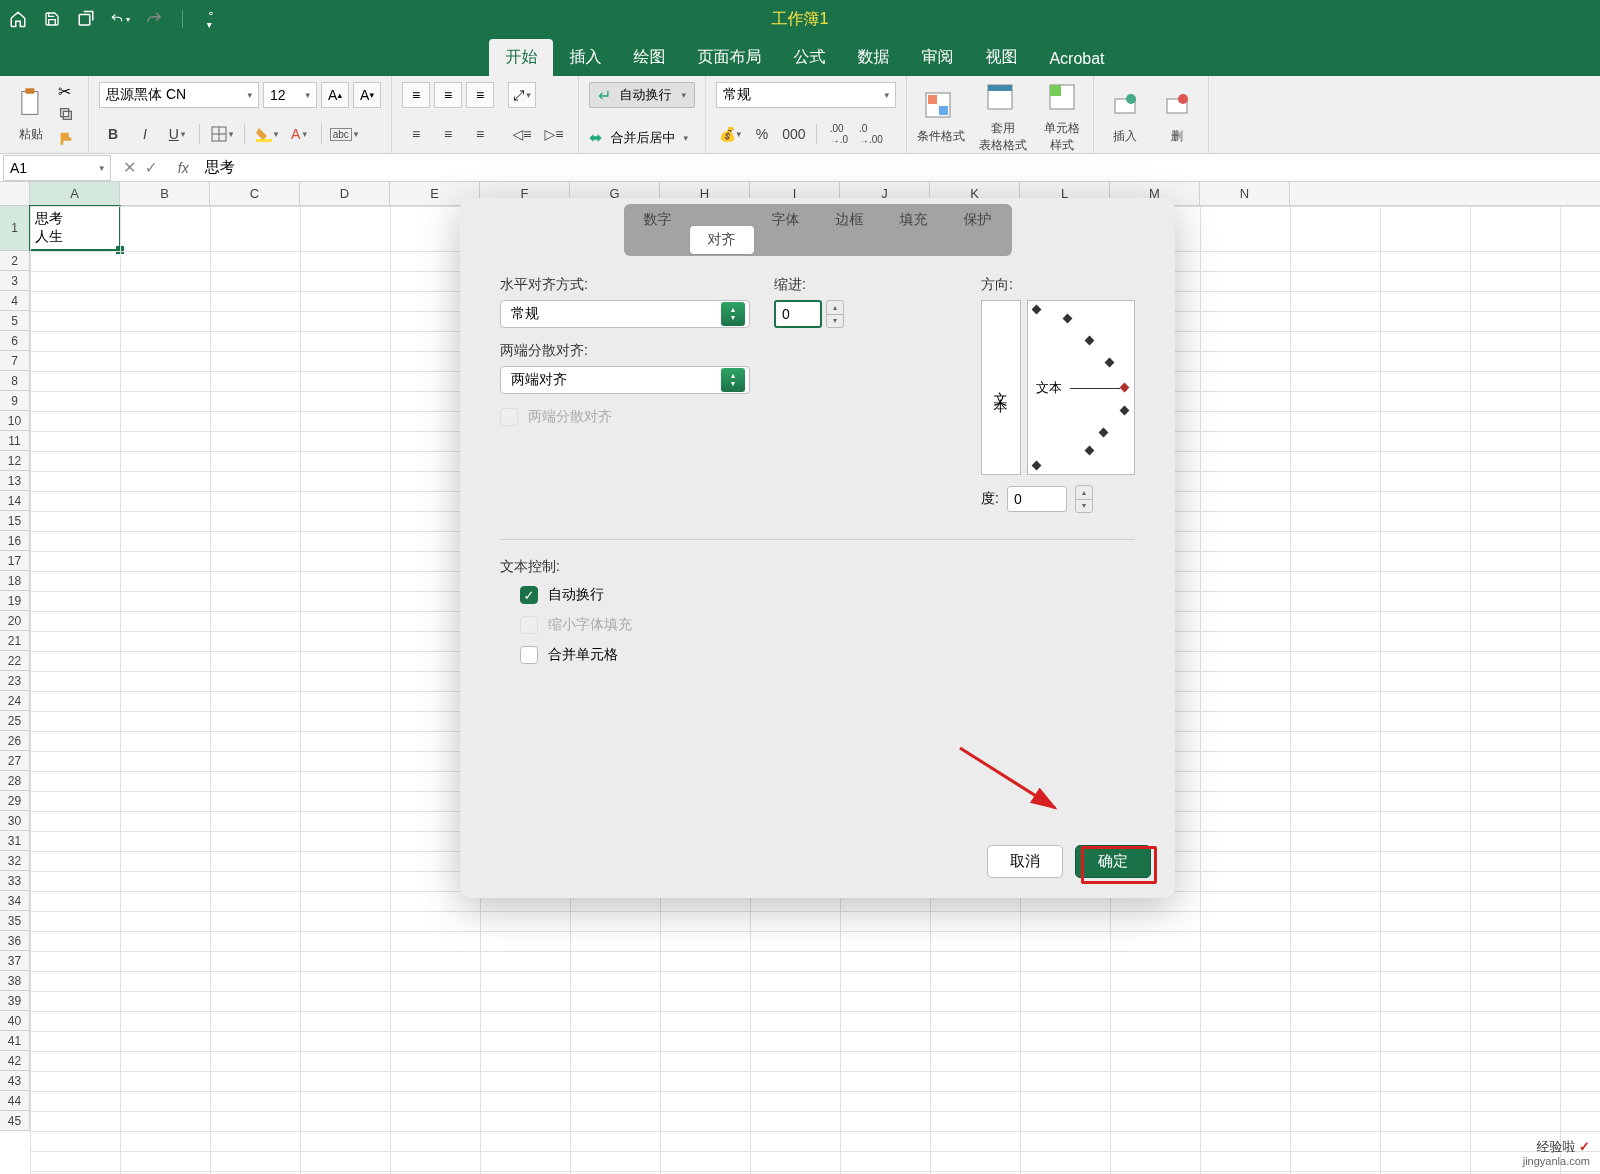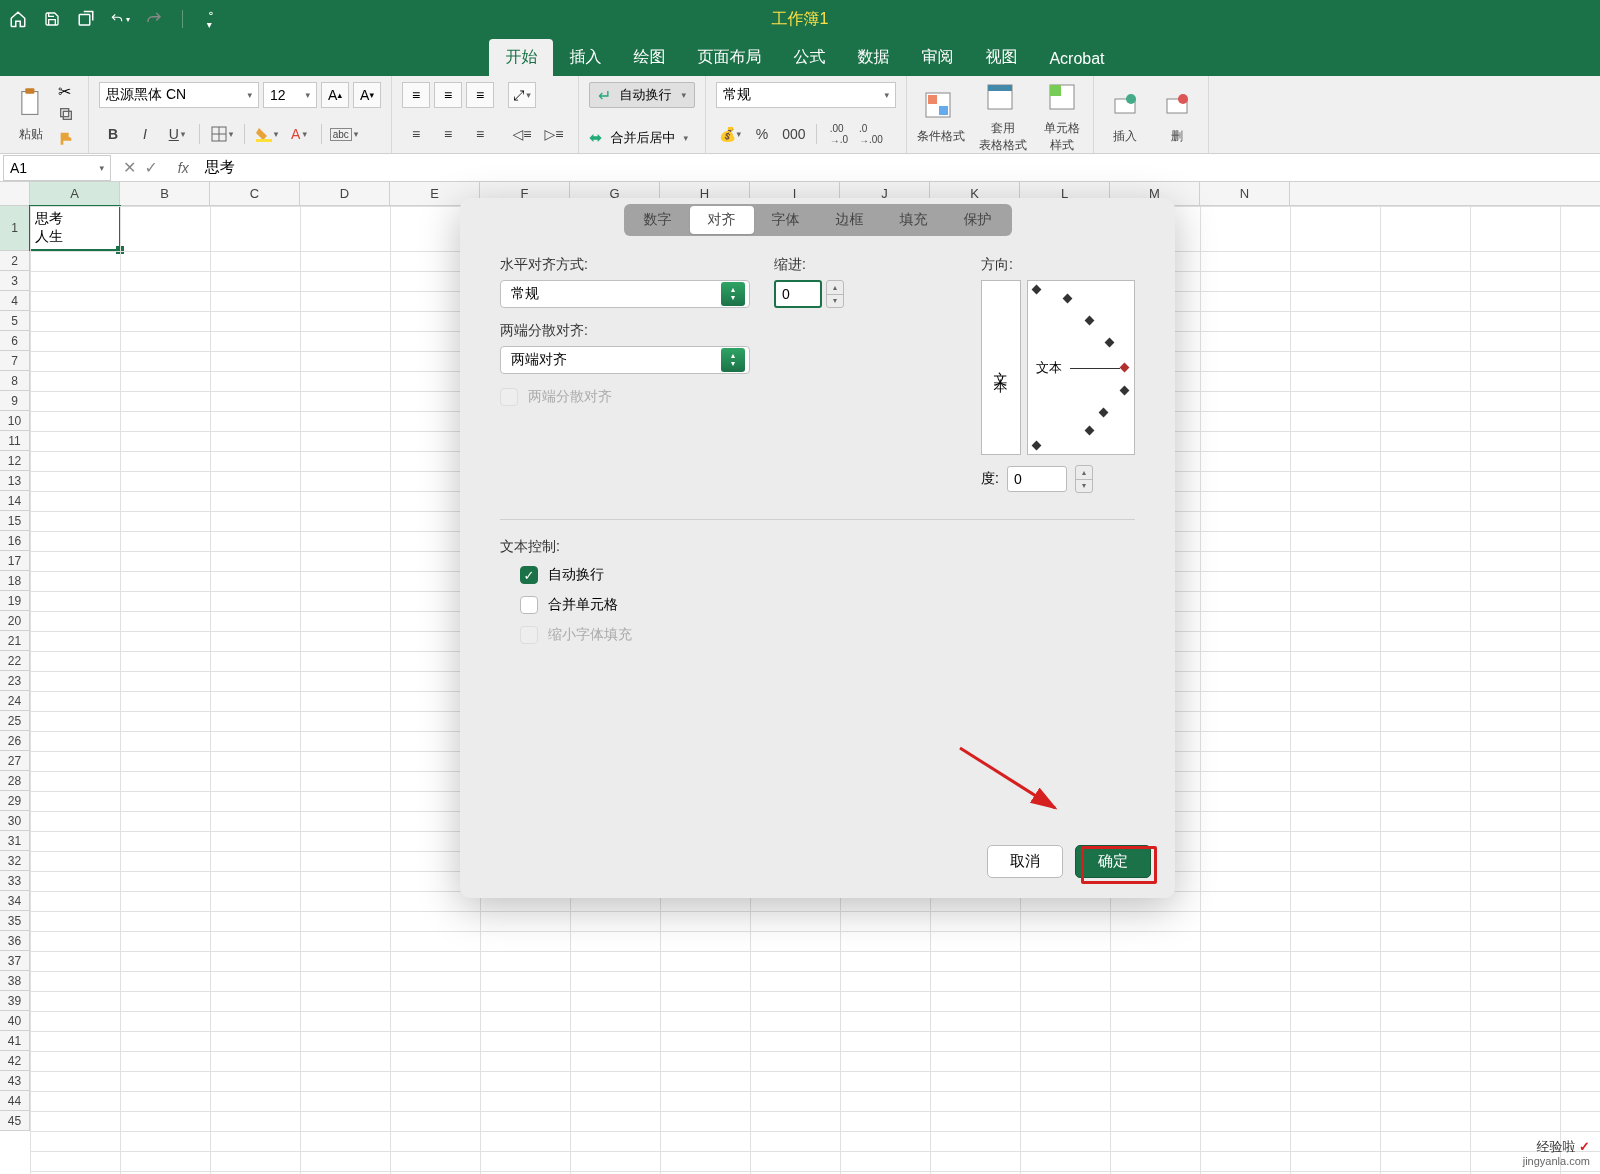--- a/index.html
+++ b/index.html
@@ -50,21 +50,21 @@
     .cells { position: relative; }
     .vline { position: absolute; top: 0; bottom: 0; width: 1px; background: #e0e0e0; }
     .hline { position: absolute; left: 0; right: 0; height: 1px; background: #e0e0e0; }
     .active-cell { position: absolute; border: 2px solid #1b7248; background: #fff; font-size: 14px; padding: 2px 4px; line-height: 1.3; }
     .cell-handle { position: absolute; width: 8px; height: 8px; background: #1b7248; bottom: -5px; right: -5px; }
     
     .dialog { position: absolute; left: 460px; top: 198px; width: 715px; height: 700px; background: #ececec; border-radius: 10px; box-shadow: 0 10px 40px rgba(0,0,0,0.25); }
     .dialog-title { text-align: center; font-size: 15px; font-weight: 600; padding: 14px 0; }
     .dialog-tabs { display: flex; justify-content: center; gap: 0; margin: 6px auto 20px; background: #a3a3a3; border-radius: 6px; width: fit-content; padding: 2px; }
     .dtab { padding: 5px 18px; font-size: 14px; color: #444; cursor: pointer; border-radius: 4px; }
-    .dtab.active { background: #fff; box-shadow: 0 1px 2px rgba(0,0,0,0.1); }
+    .dtab.active { background: #fff; box-shadow: 0 1px 2px rgba(0,0,0,0.1); margin-top: 20px; }
     
     .dialog-body { padding: 0 40px; }
     .form-label { font-size: 14px; color: #333; margin-bottom: 6px; }
     .form-select { width: 250px; height: 28px; background: #fff; border: 1px solid #c0c0c0; border-radius: 4px; display: flex; align-items: center; justify-content: space-between; padding: 0 4px 0 10px; font-size: 14px; margin-bottom: 14px; }
     .stepper-btn { width: 24px; height: 24px; background: linear-gradient(#2fa464,#1b7248); border-radius: 3px; display: flex; flex-direction: column; align-items: center; justify-content: center; color: #fff; font-size: 8px; line-height: 1; }
     .indent-input { width: 48px; height: 28px; border: 2px solid #1b7248; border-radius: 3px; padding: 0 6px; font-size: 14px; }
     .spinner { width: 18px; height: 28px; border: 1px solid #bbb; border-radius: 3px; display: flex; flex-direction: column; }
     .spinner div { flex: 1; display: flex; align-items: center; justify-content: center; font-size: 8px; color: #666; cursor: pointer; }
     .spinner div:first-child { border-bottom: 1px solid #bbb; }
     
@@ -557,26 +557,26 @@
 
     <div class="hr"></div>
 
     <div class="form-label">文本控制:</div>
     <div style="padding-left:20px;margin-top:10px">
       <div class="checkbox-row">
         <div class="chk checked">✓</div>
         <span>自动换行</span>
       </div>
       <div class="checkbox-row">
+        <div class="chk disabled"></div>
+        <span class="disabled-text">缩小字体填充</span>
+      </div>
+      <div class="checkbox-row">
         <div class="chk"></div>
         <span>合并单元格</span>
-      </div>
-      <div class="checkbox-row">
-        <div class="chk disabled"></div>
-        <span class="disabled-text">缩小字体填充</span>
       </div>
     </div>
   </div>
 
   <div class="dialog-footer">
     <button class="dlg-btn">取消</button>
     <button class="dlg-btn primary">确定</button>
   </div>
   <div class="ok-highlight"></div>
   <svg class="arrow-anno" width="120" height="80">

